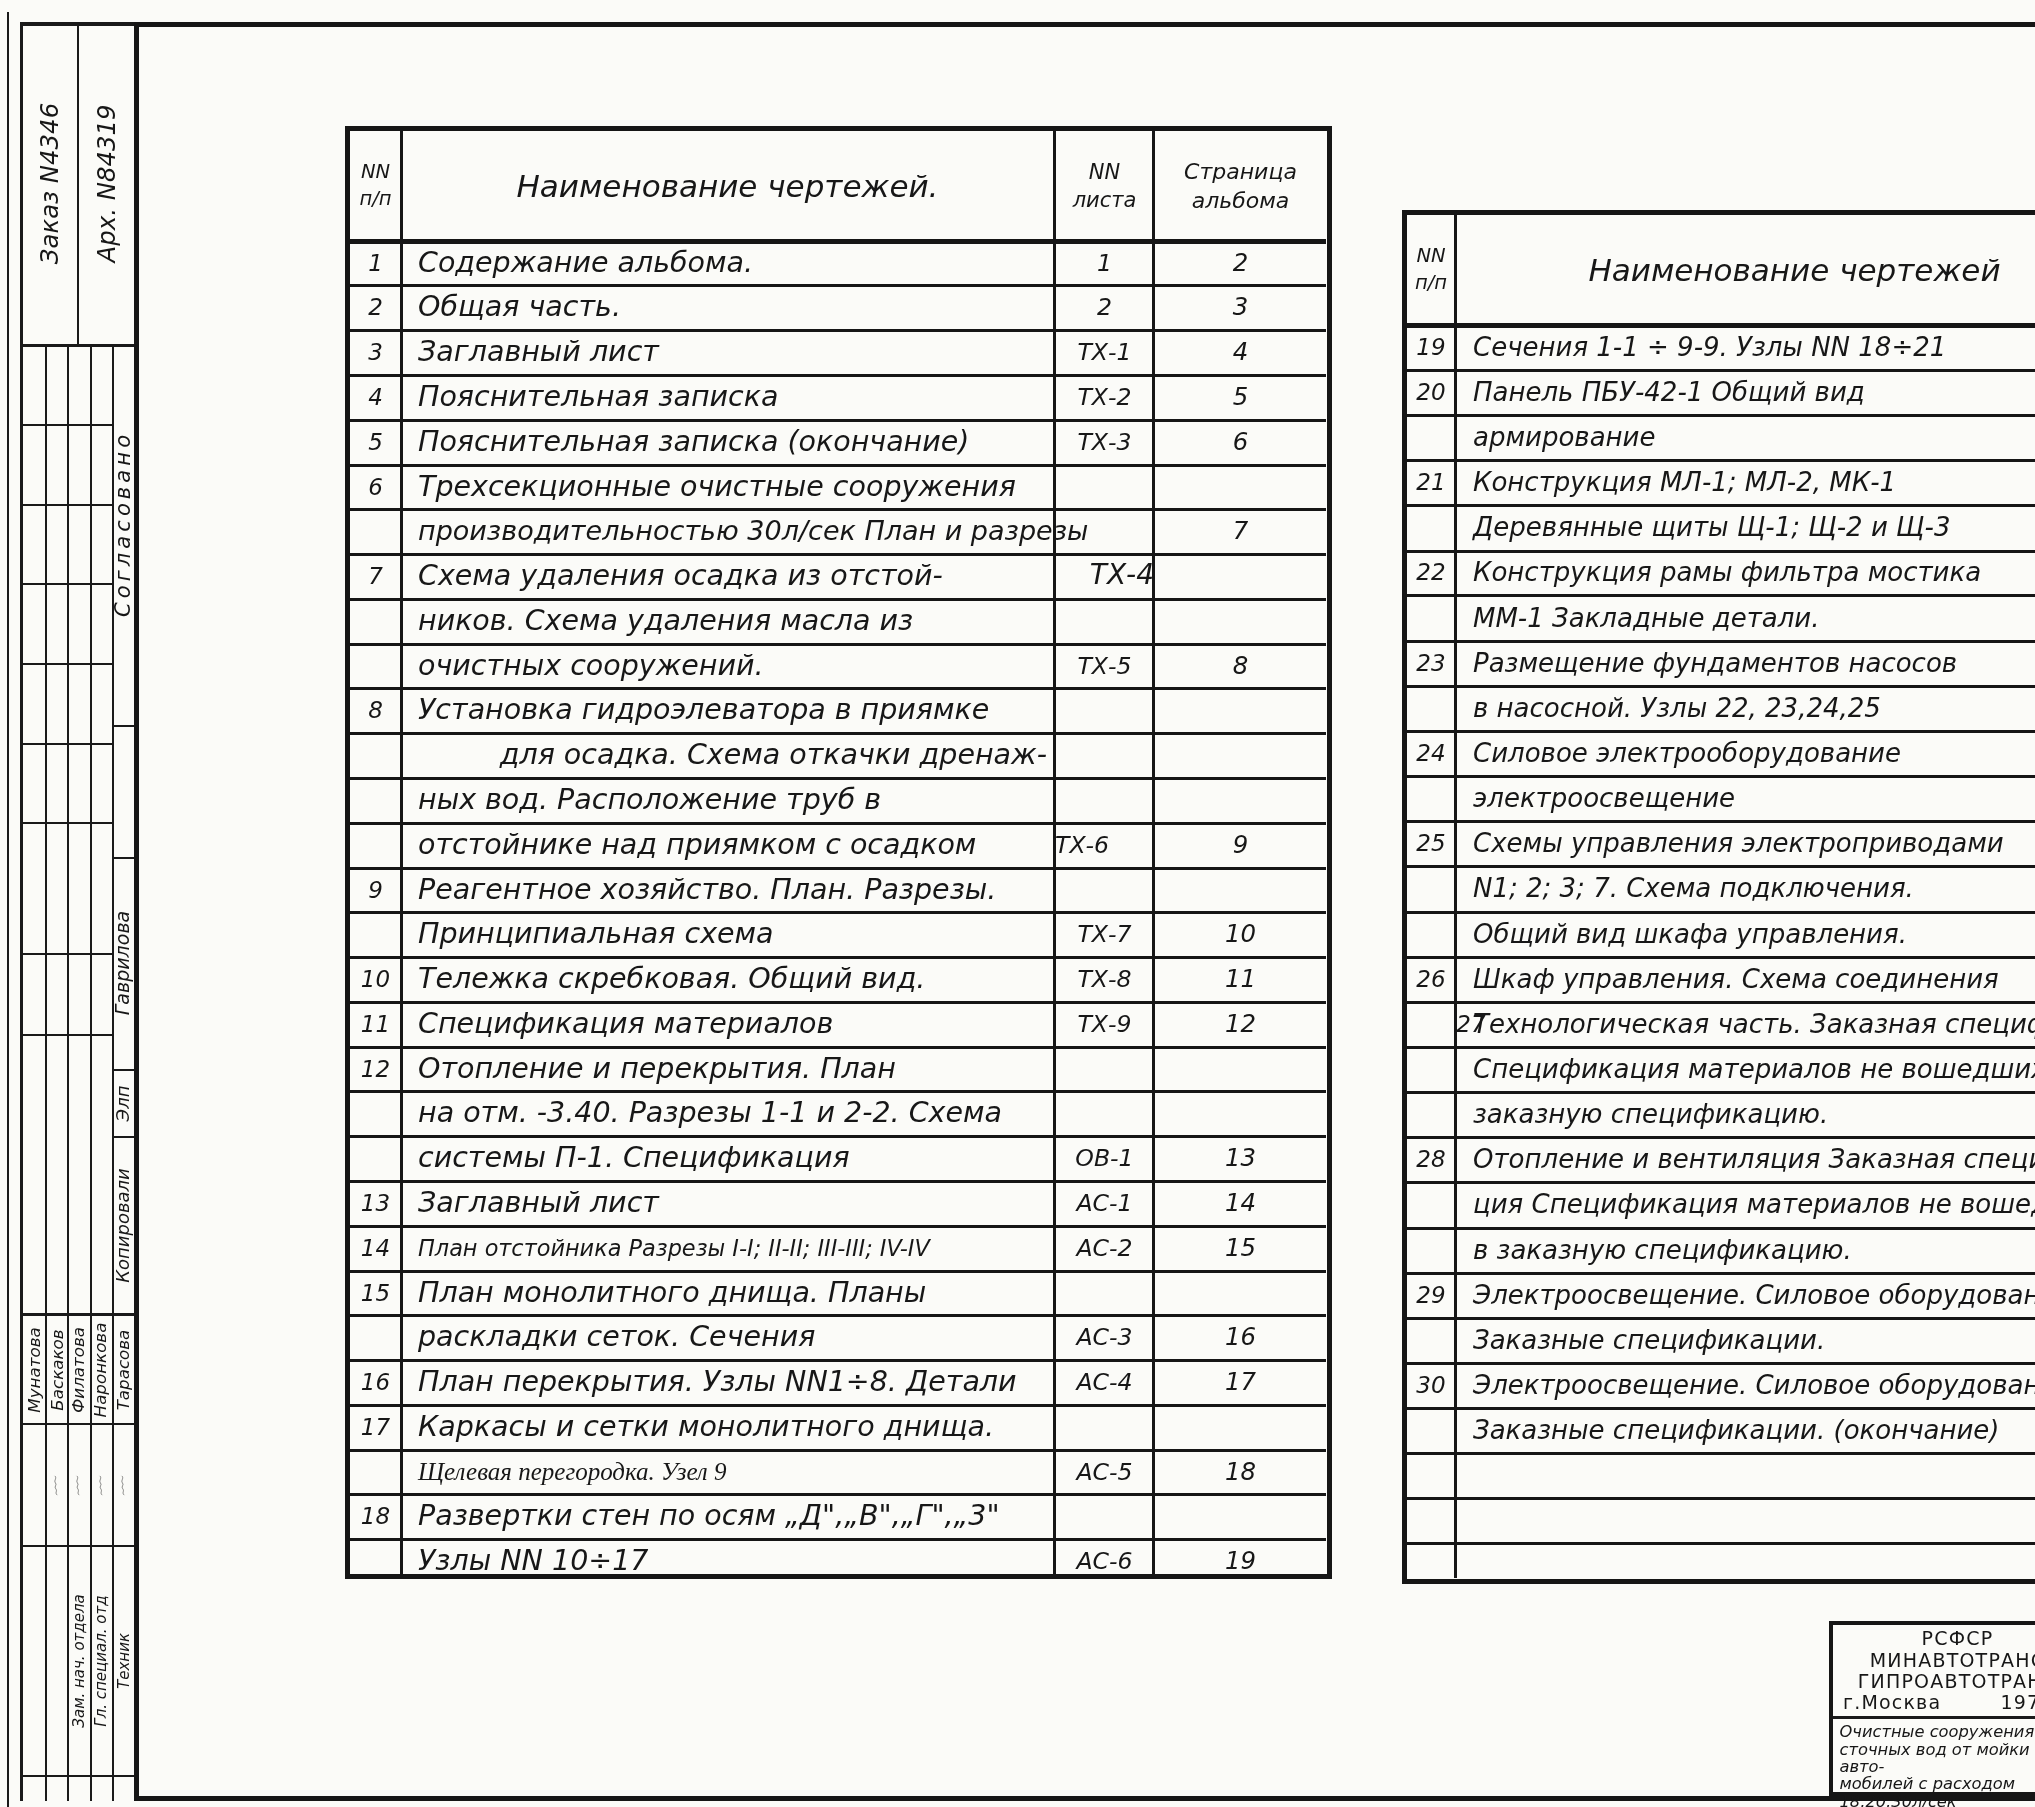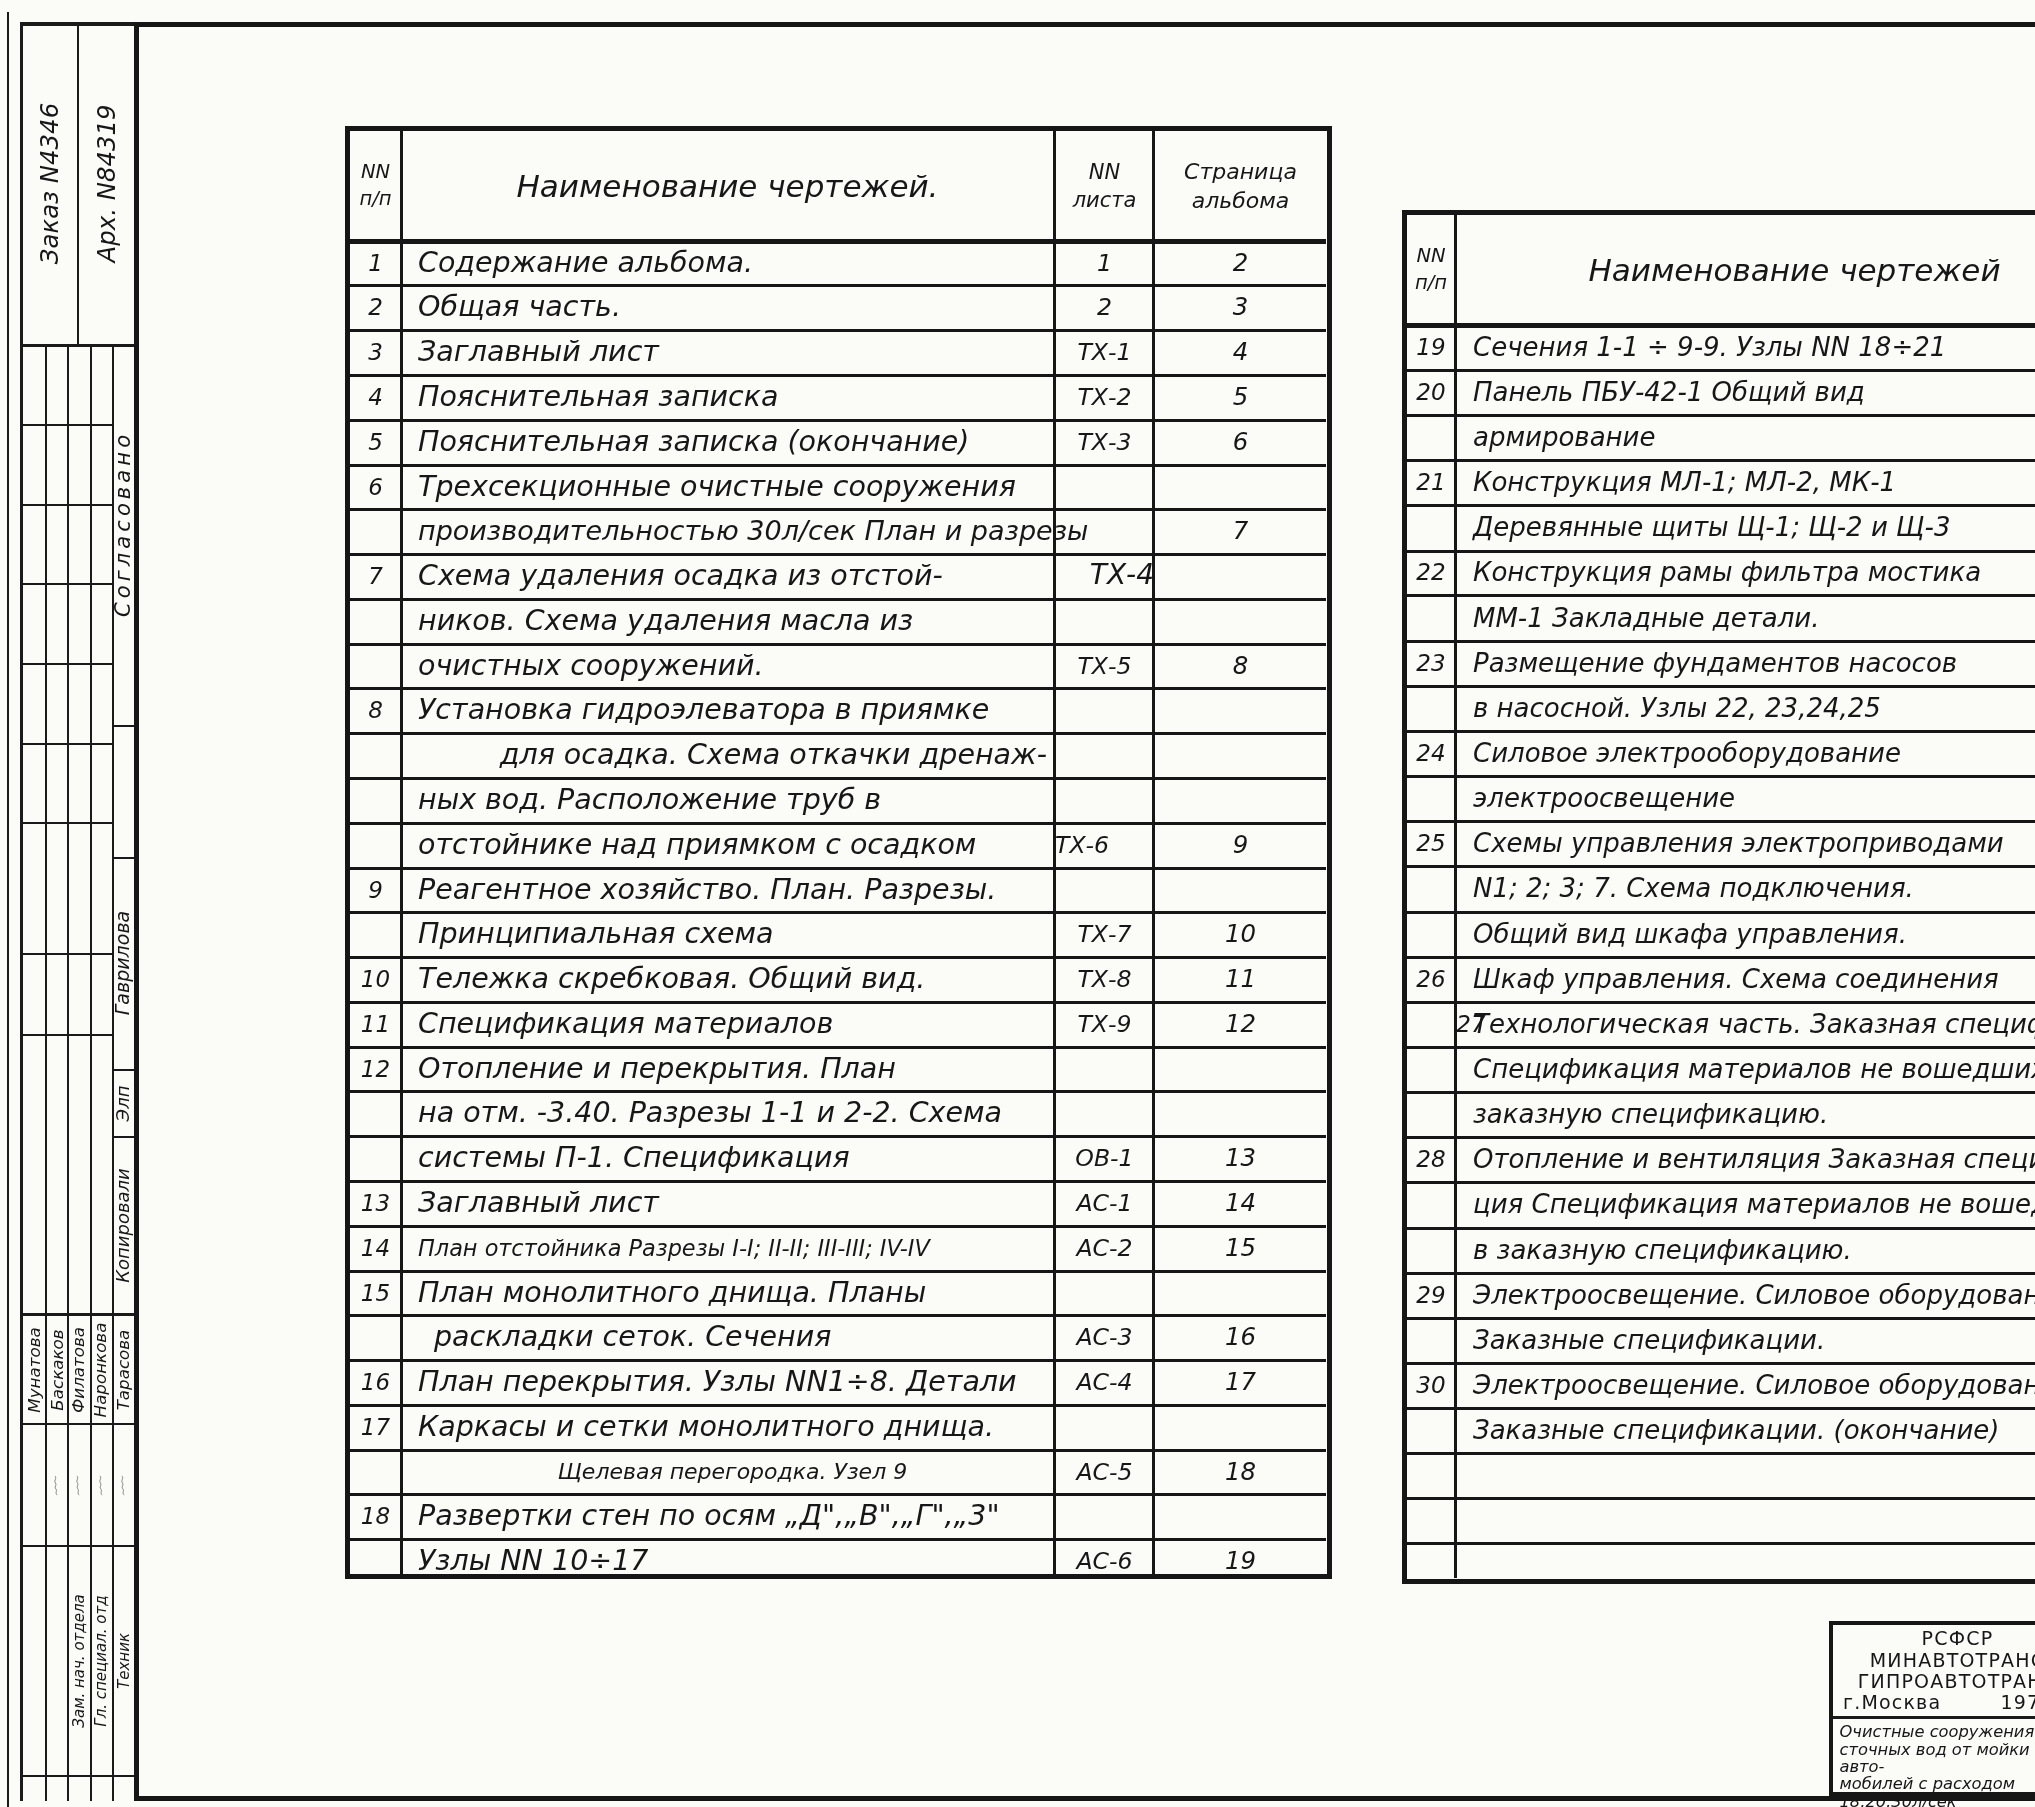--- a/index.html
+++ b/index.html
@@ -229,30 +229,30 @@
         <div style="position: absolute; left: 0px; top: 1051px; width: 51px; height: 42px; line-height: 42px; font-style: italic; font-size: 23px; text-align: center; white-space: nowrap; overflow: visible;">13</div>
         <div style="position: absolute; left: 68px; top: 1051px; width: 629px; height: 42px; line-height: 42px; font-style: italic; font-size: 28.5px; text-align: left; white-space: nowrap; overflow: visible;">Заглавный лист</div>
         <div style="position: absolute; left: 705px; top: 1051px; width: 99px; height: 42px; line-height: 42px; font-style: italic; font-size: 23.6px; text-align: center; white-space: nowrap; overflow: visible;">АС-1</div>
         <div style="position: absolute; left: 804px; top: 1051px; width: 173px; height: 42px; line-height: 42px; font-style: italic; font-size: 24.4px; text-align: center; white-space: nowrap; overflow: visible;">14</div>
         <div style="position: absolute; left: 0px; top: 1096px; width: 51px; height: 42px; line-height: 42px; font-style: italic; font-size: 23px; text-align: center; white-space: nowrap; overflow: visible;">14</div>
         <div style="position: absolute; left: 68px; top: 1096px; width: 629px; height: 42px; line-height: 42px; font-style: italic; font-size: 22.4px; text-align: left; white-space: nowrap; overflow: visible;">План отстойника Разрезы I-I; II-II; III-III; IV-IV</div>
         <div style="position: absolute; left: 705px; top: 1096px; width: 99px; height: 42px; line-height: 42px; font-style: italic; font-size: 23.6px; text-align: center; white-space: nowrap; overflow: visible;">АС-2</div>
         <div style="position: absolute; left: 804px; top: 1096px; width: 173px; height: 42px; line-height: 42px; font-style: italic; font-size: 24.4px; text-align: center; white-space: nowrap; overflow: visible;">15</div>
         <div style="position: absolute; left: 0px; top: 1141px; width: 51px; height: 42px; line-height: 42px; font-style: italic; font-size: 23px; text-align: center; white-space: nowrap; overflow: visible;">15</div>
         <div style="position: absolute; left: 68px; top: 1141px; width: 629px; height: 42px; line-height: 42px; font-style: italic; font-size: 28.5px; text-align: left; white-space: nowrap; overflow: visible;">План монолитного днища. Планы</div>
-        <div style="position: absolute; left: 68px; top: 1185px; width: 629px; height: 42px; line-height: 42px; font-style: italic; font-size: 28.5px; text-align: left; white-space: nowrap; overflow: visible; margin-left: 16px;">раскладки сеток.  Сечения</div>
+        <div style="position: absolute; left: 68px; top: 1185px; width: 629px; height: 42px; line-height: 42px; font-style: italic; font-size: 28.5px; text-align: left; white-space: nowrap; overflow: visible;">раскладки сеток.  Сечения</div>
         <div style="position: absolute; left: 705px; top: 1185px; width: 99px; height: 42px; line-height: 42px; font-style: italic; font-size: 23.6px; text-align: center; white-space: nowrap; overflow: visible;">АС-3</div>
         <div style="position: absolute; left: 804px; top: 1185px; width: 173px; height: 42px; line-height: 42px; font-style: italic; font-size: 24.4px; text-align: center; white-space: nowrap; overflow: visible;">16</div>
         <div style="position: absolute; left: 0px; top: 1230px; width: 51px; height: 42px; line-height: 42px; font-style: italic; font-size: 23px; text-align: center; white-space: nowrap; overflow: visible;">16</div>
         <div style="position: absolute; left: 68px; top: 1230px; width: 629px; height: 42px; line-height: 42px; font-style: italic; font-size: 28.5px; text-align: left; white-space: nowrap; overflow: visible;">План перекрытия. Узлы NN1÷8. Детали</div>
         <div style="position: absolute; left: 705px; top: 1230px; width: 99px; height: 42px; line-height: 42px; font-style: italic; font-size: 23.6px; text-align: center; white-space: nowrap; overflow: visible;">АС-4</div>
         <div style="position: absolute; left: 804px; top: 1230px; width: 173px; height: 42px; line-height: 42px; font-style: italic; font-size: 24.4px; text-align: center; white-space: nowrap; overflow: visible;">17</div>
         <div style="position: absolute; left: 0px; top: 1275px; width: 51px; height: 42px; line-height: 42px; font-style: italic; font-size: 23px; text-align: center; white-space: nowrap; overflow: visible;">17</div>
         <div style="position: absolute; left: 68px; top: 1275px; width: 629px; height: 42px; line-height: 42px; font-style: italic; font-size: 28.5px; text-align: left; white-space: nowrap; overflow: visible;">Каркасы и сетки монолитного днища.</div>
-        <div style="position: absolute; left: 68px; top: 1320px; width: 629px; height: 42px; line-height: 42px; font-style: italic; font-size: 22px; text-align: center; white-space: nowrap; overflow: visible;">Щелевая перегородка. Узел 9</div>
+        <div style="position: absolute; left: 68px; top: 1320px; width: 629px; height: 42px; line-height: 42px; font-style: italic; font-size: 25px; text-align: left; white-space: nowrap; overflow: visible; font-family: Liberation Serif, serif;">Щелевая перегородка. Узел 9</div>
         <div style="position: absolute; left: 705px; top: 1320px; width: 99px; height: 42px; line-height: 42px; font-style: italic; font-size: 23.6px; text-align: center; white-space: nowrap; overflow: visible;">АС-5</div>
         <div style="position: absolute; left: 804px; top: 1320px; width: 173px; height: 42px; line-height: 42px; font-style: italic; font-size: 24.4px; text-align: center; white-space: nowrap; overflow: visible;">18</div>
         <div style="position: absolute; left: 0px; top: 1364px; width: 51px; height: 42px; line-height: 42px; font-style: italic; font-size: 23px; text-align: center; white-space: nowrap; overflow: visible;">18</div>
         <div style="position: absolute; left: 68px; top: 1364px; width: 629px; height: 42px; line-height: 42px; font-style: italic; font-size: 28.5px; text-align: left; white-space: nowrap; overflow: visible;">Развертки стен по осям „Д",„В",„Г",„3"</div>
         <div style="position: absolute; left: 68px; top: 1409px; width: 629px; height: 42px; line-height: 42px; font-style: italic; font-size: 28.5px; text-align: left; white-space: nowrap; overflow: visible;">Узлы NN 10÷17</div>
         <div style="position: absolute; left: 705px; top: 1409px; width: 99px; height: 42px; line-height: 42px; font-style: italic; font-size: 23.6px; text-align: center; white-space: nowrap; overflow: visible;">АС-6</div>
         <div style="position: absolute; left: 804px; top: 1409px; width: 173px; height: 42px; line-height: 42px; font-style: italic; font-size: 24.4px; text-align: center; white-space: nowrap; overflow: visible;">19</div>
       </div>
       <div style="position: absolute; left: 1402px; top: 210px; width: 1012px; height: 1374px; border: 5.3px solid rgb(22, 22, 22); box-sizing: border-box;">
         <div style="position: absolute; left: 47px; top: 0px; width: 2.8px; height: 1363px; background: rgb(22, 22, 22);"></div>

